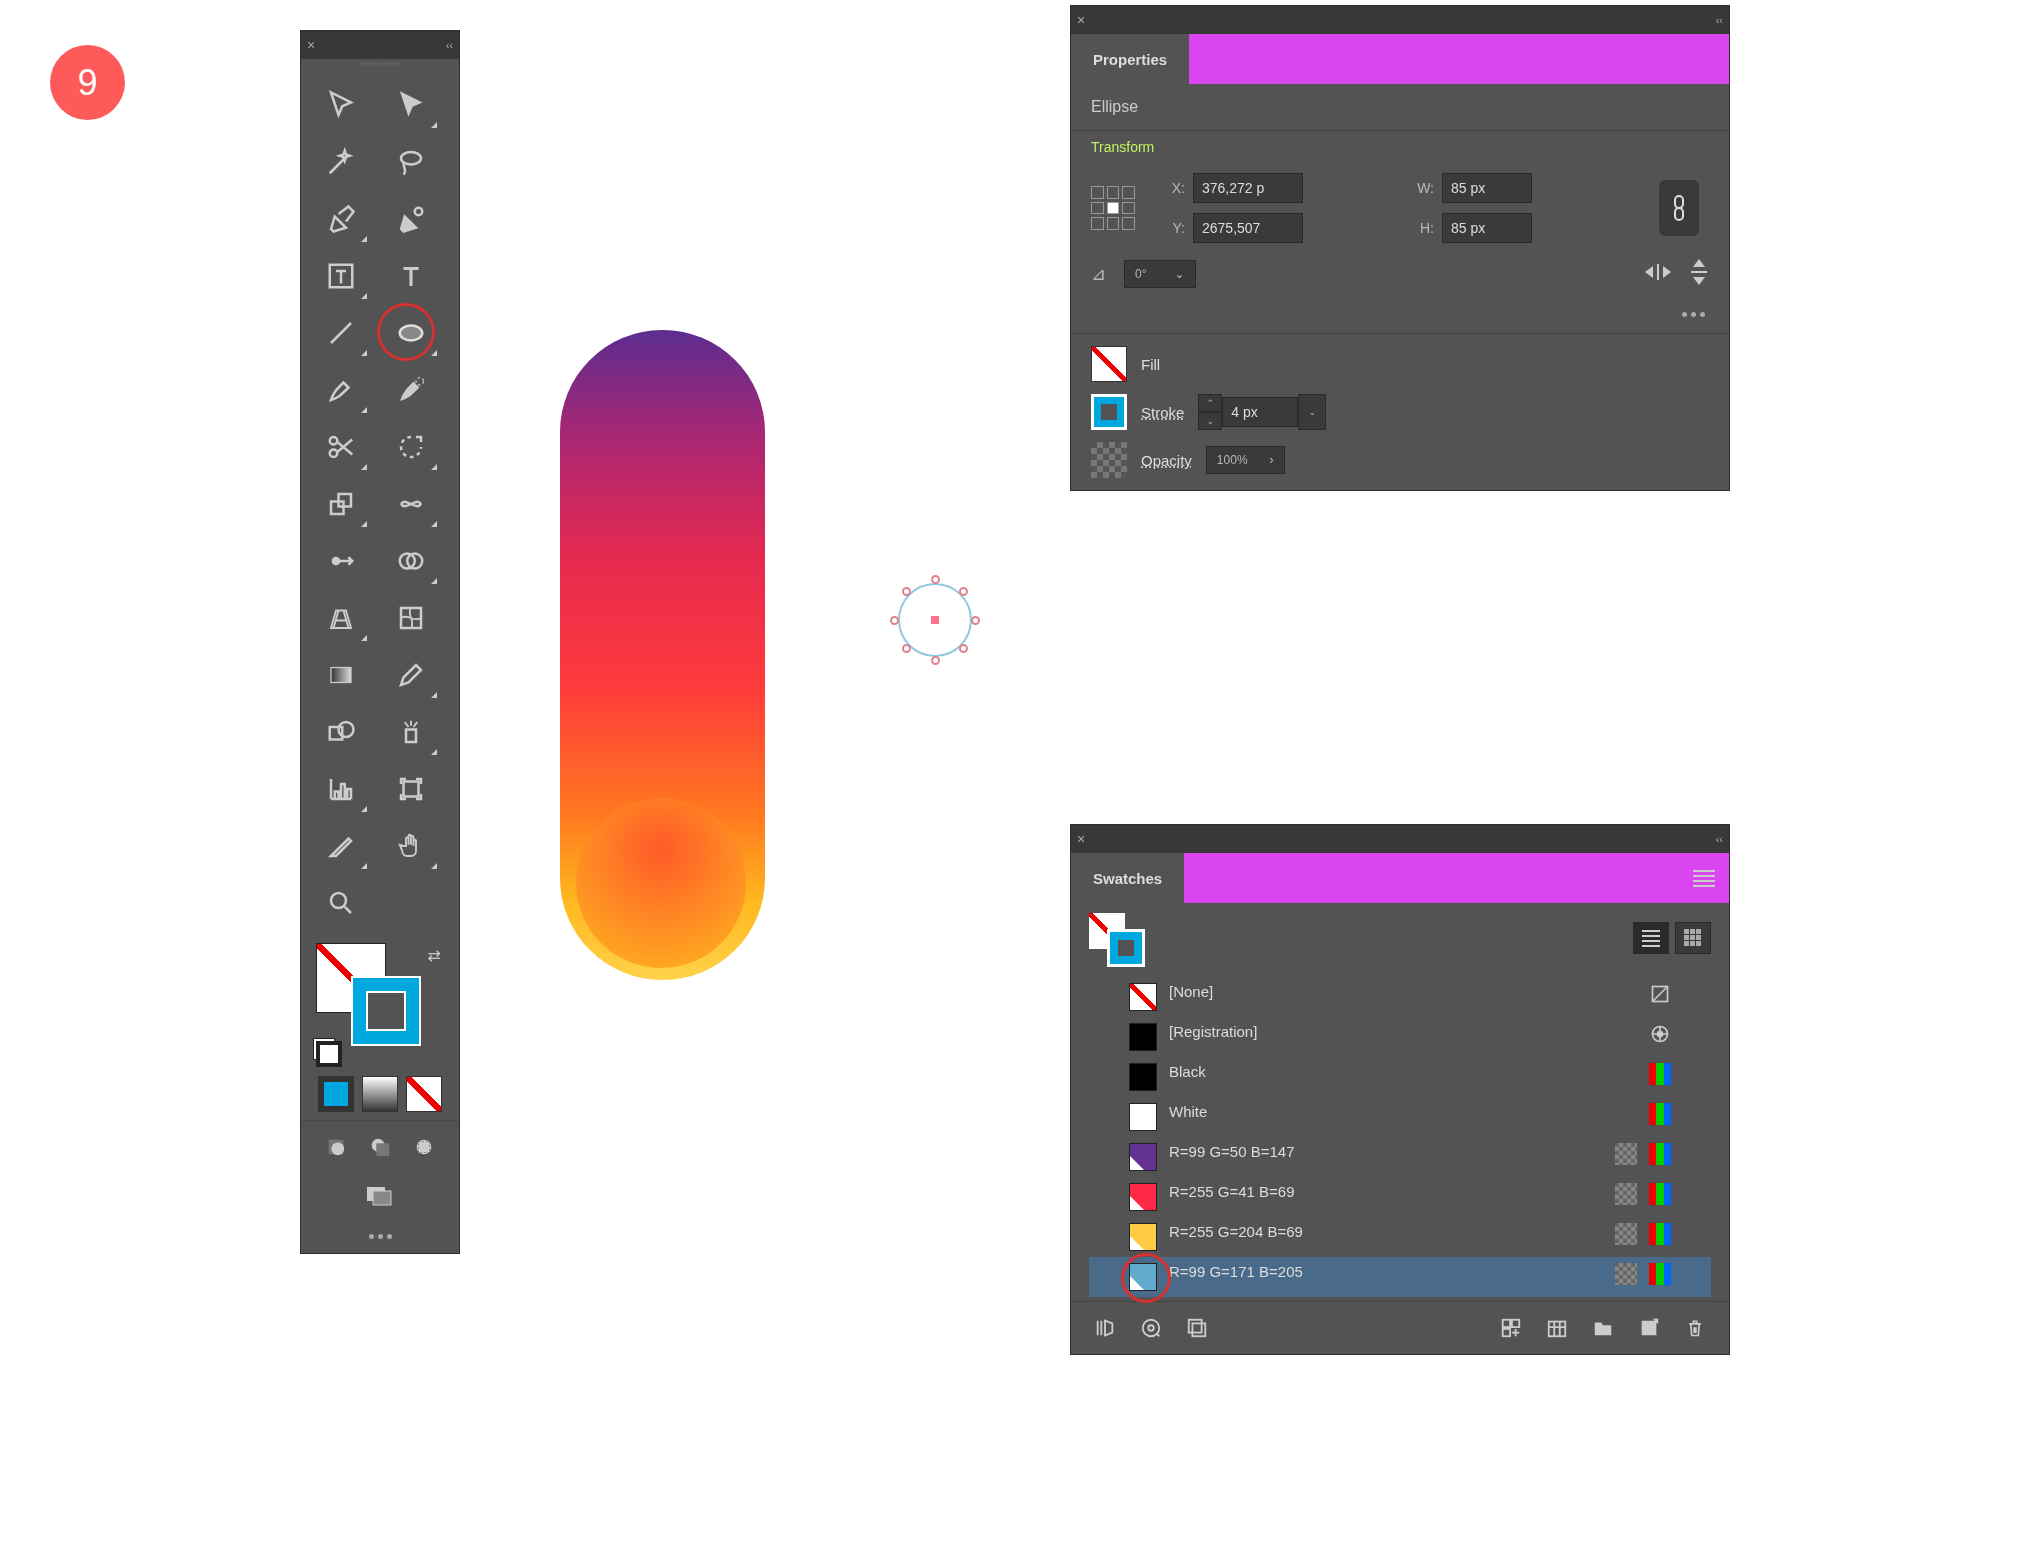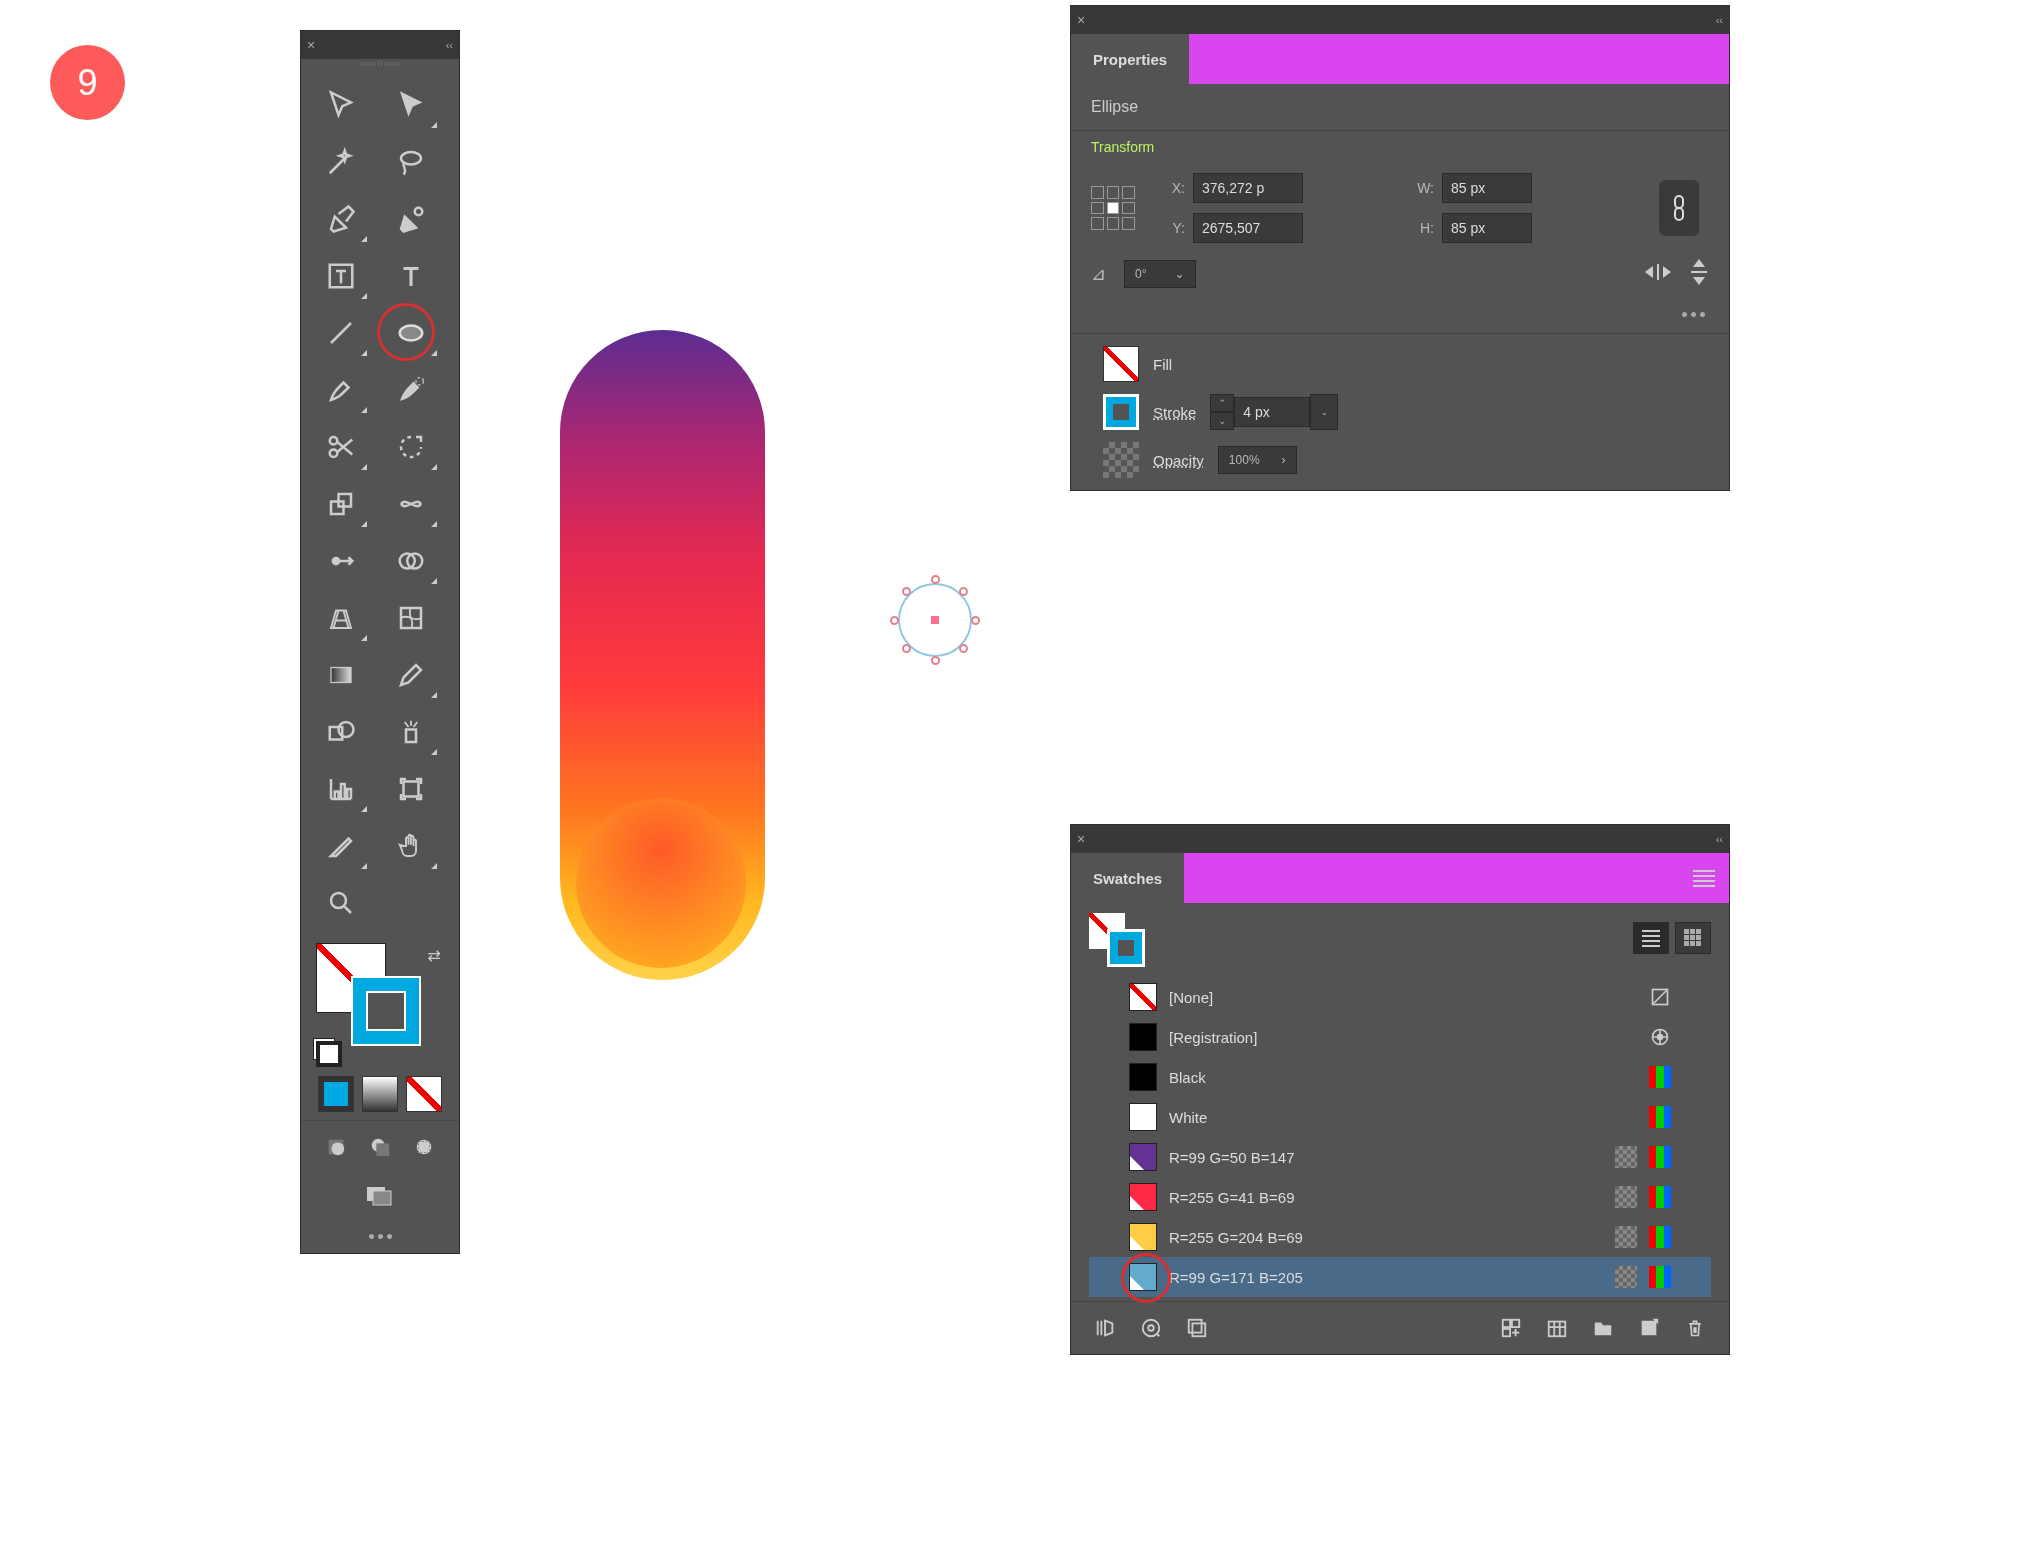--- a/index.html
+++ b/index.html
@@ -49,21 +49,21 @@
 .ref-grid span{border:1px solid #999}
 .ref-grid span.a{background:#fff}
 .field-row{display:flex;align-items:center;gap:8px}
 .field-row label{font-size:14px;width:24px;text-align:right}
 .input{background:#3a3a3a;border:1px solid #2a2a2a;padding:6px 8px;color:#ddd;font-size:14px;width:110px}
 .link-btn{width:40px;height:56px;background:#3a3a3a;border-radius:6px;display:flex;align-items:center;justify-content:center}
 .rot-row{padding:6px 20px 16px;display:flex;align-items:center;gap:18px;justify-content:center}
 .more-dots{display:flex;justify-content:flex-end;padding:8px 24px 16px;gap:4px}
 .more-dots span{width:5px;height:5px;background:#aaa;border-radius:50%}
 .hr{height:1px;background:#424242}
-.appear{padding:12px 32px;display:flex;flex-direction:column;gap:12px}
+.appear{padding:12px 20px;display:flex;flex-direction:column;gap:12px}
 .app-row{display:flex;align-items:center;gap:14px}
 .sw-box{width:36px;height:36px;border:1px solid #333}
 .sw-none{background:#fff;position:relative}
 .sw-none::after{content:"";position:absolute;inset:0;background:linear-gradient(45deg,transparent 45%,#e00 45%,#e00 55%,transparent 55%)}
 .sw-stroke-box{background:#00a8e0;border:3px solid #fff;display:flex;align-items:center;justify-content:center}
 .sw-stroke-box::after{content:"";width:16px;height:16px;background:#535353}
 .sw-check{width:36px;height:36px;background:repeating-conic-gradient(#777 0 25%,#555 0 50%) 0 0/12px 12px}
 .app-label{font-size:15px;color:#ddd}
 .und{text-decoration:underline dotted}
 .stepper{display:flex;align-items:center}
@@ -72,21 +72,21 @@
 .swatches{position:absolute;left:1070px;top:824px;width:660px;background:#535353;border:1px solid #2e2e2e}
 .sw-head{display:flex;padding:10px 18px;align-items:center;justify-content:space-between}
 .sw-fs{position:relative;width:58px;height:50px}
 .sw-fs .f{position:absolute;left:0;top:0;width:36px;height:36px;background:#fff}
 .sw-fs .f::after{content:"";position:absolute;inset:0;background:linear-gradient(45deg,transparent 45%,#e00 45%,#e00 55%,transparent 55%)}
 .sw-fs .s{position:absolute;left:18px;top:16px;width:38px;height:38px;background:#00a8e0;border:3px solid #fff;display:flex;align-items:center;justify-content:center}
 .sw-fs .s::after{content:"";width:16px;height:16px;background:#535353}
 .view-btns{display:flex;gap:6px}
 .view-btn{width:36px;height:32px;background:#3a3a3a;border:1px solid #2a2a2a;display:flex;align-items:center;justify-content:center}
 .sw-list{padding:4px 18px}
-.sw-item{display:flex;align-items:center;gap:12px;padding:6px 40px;position:relative;cursor:pointer}
+.sw-item{display:flex;gap:12px;padding:6px 40px;position:relative;cursor:pointer}
 .sw-item.sel{background:#4a6a8a}
 .chip{width:28px;height:28px;border:1px solid #222;position:relative}
 .chip-tri::after{content:"";position:absolute;left:0;bottom:0;width:0;height:0;border-style:solid;border-width:14px 0 0 14px;border-color:transparent transparent transparent #fff}
 .sw-name{font-size:15px;color:#ddd;flex:1}
 .sw-ico{width:22px;height:22px;display:flex;align-items:center;justify-content:center}
 .rgb-ico{background:linear-gradient(90deg,#e00 0 33%,#0c0 33% 66%,#06f 66%)}
 .glob-ico{background:repeating-conic-gradient(#888 0 25%,#666 0 50%) 0 0/8px 8px}
 .sw-foot{display:flex;gap:18px;padding:12px 20px;border-top:1px solid #424242}
 .foot-ico{width:28px;height:28px;display:flex;align-items:center;justify-content:center;cursor:pointer}
 .menu-icon{width:22px;display:flex;flex-direction:column;gap:3px}

